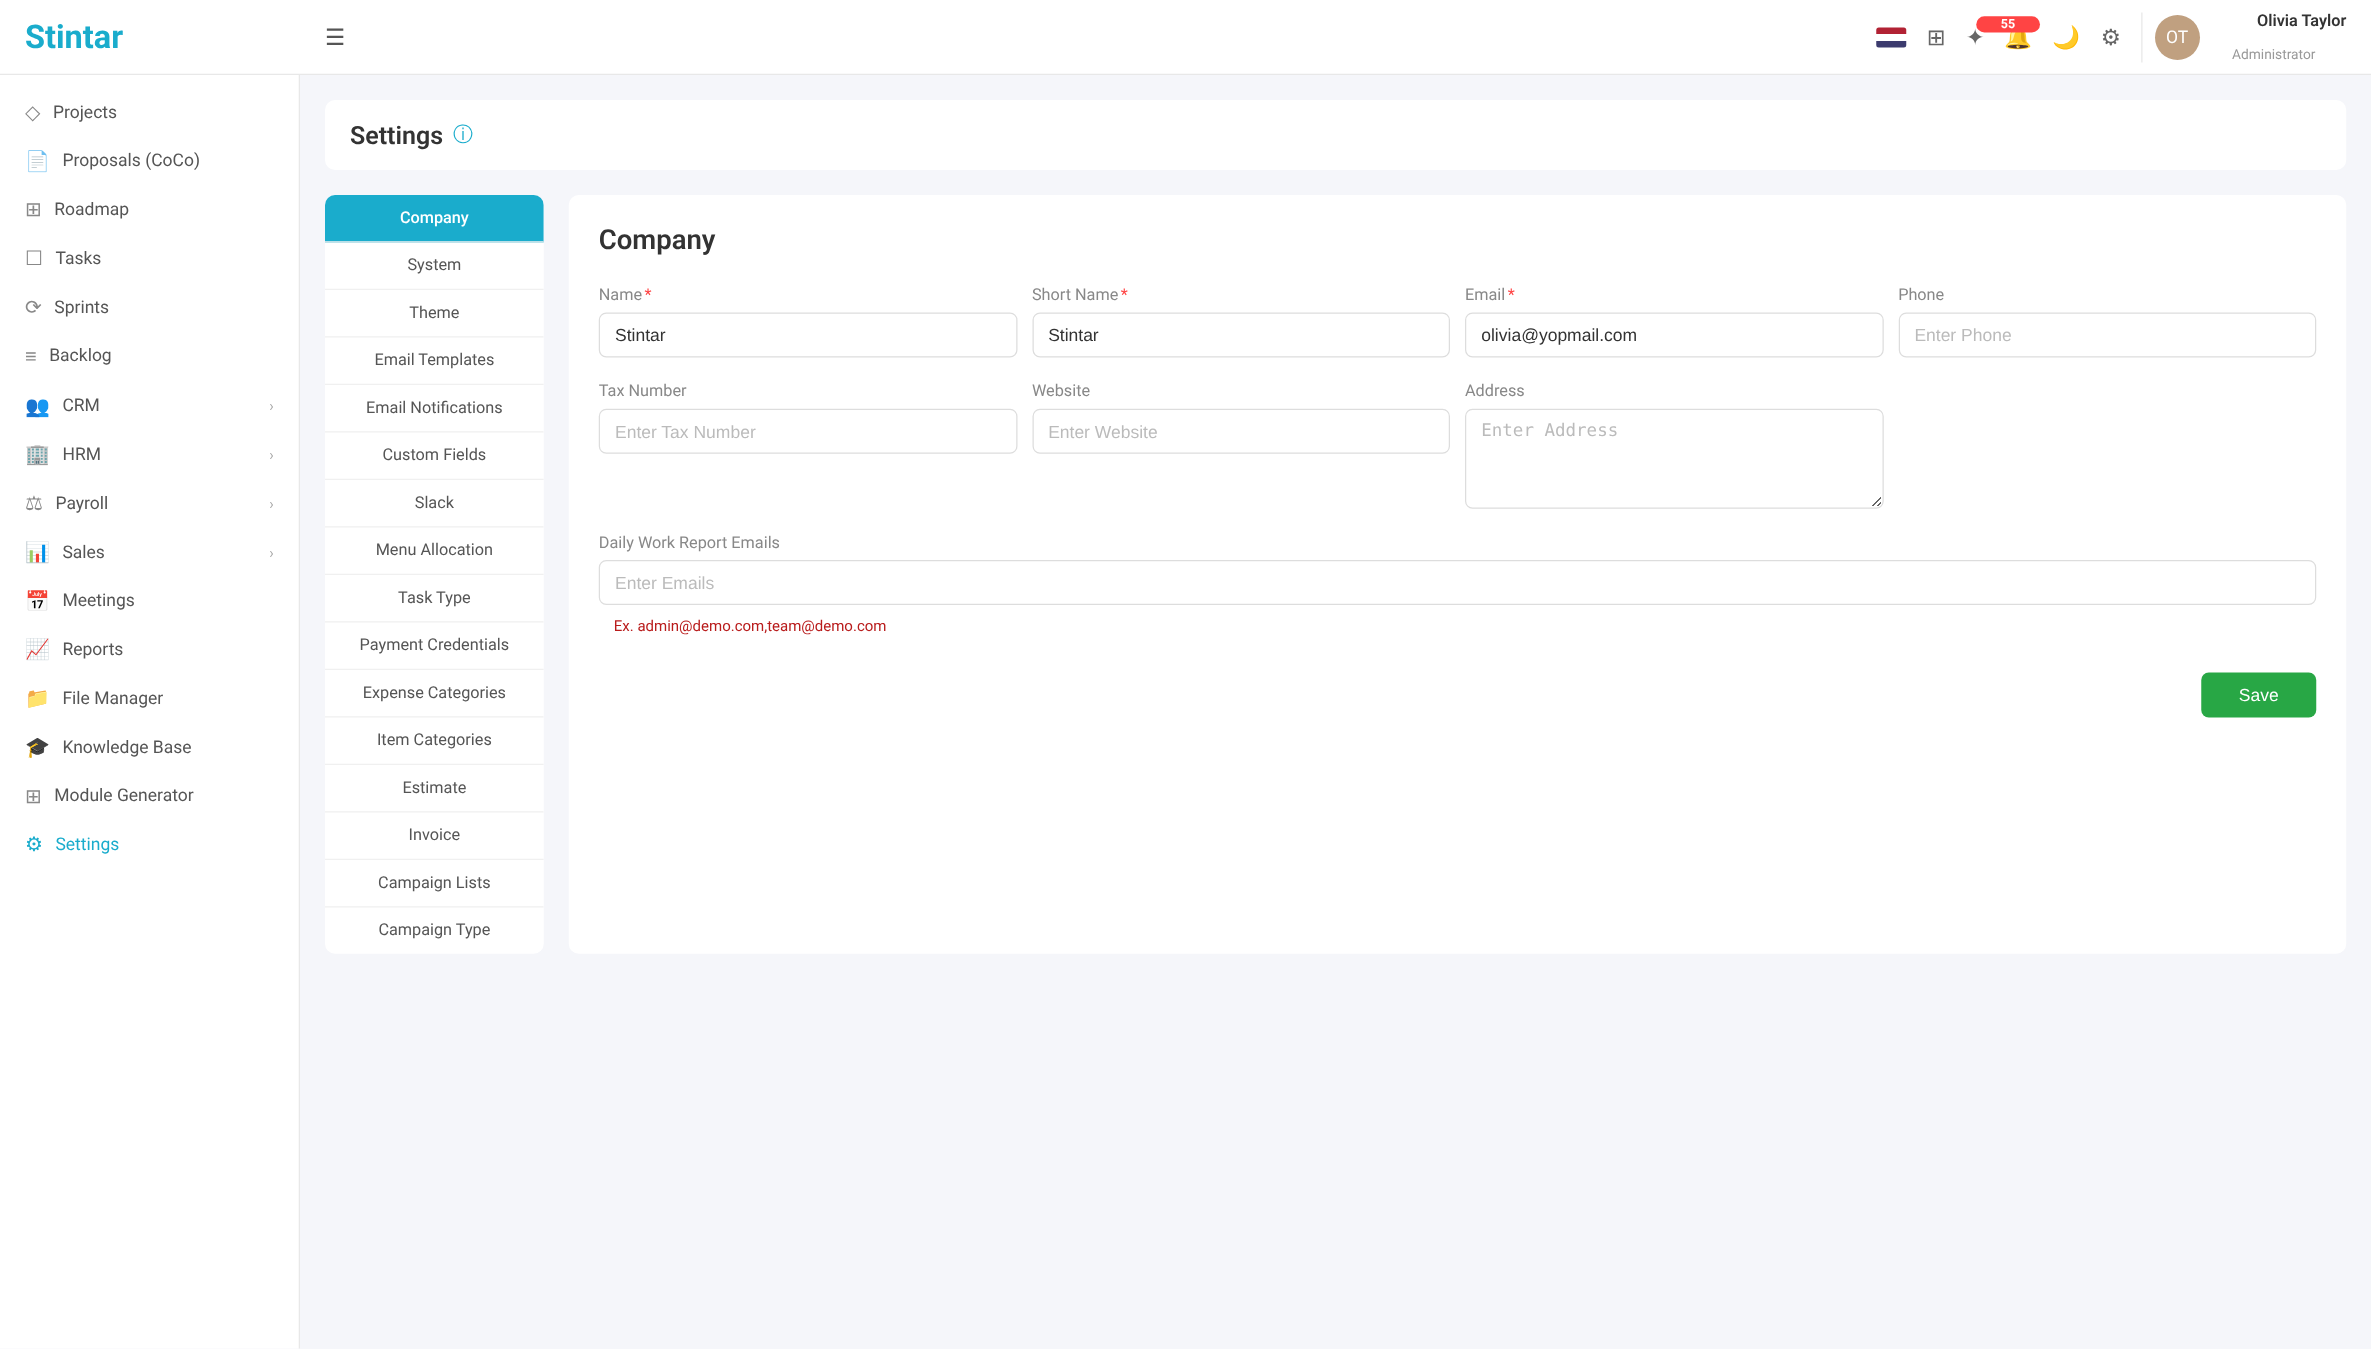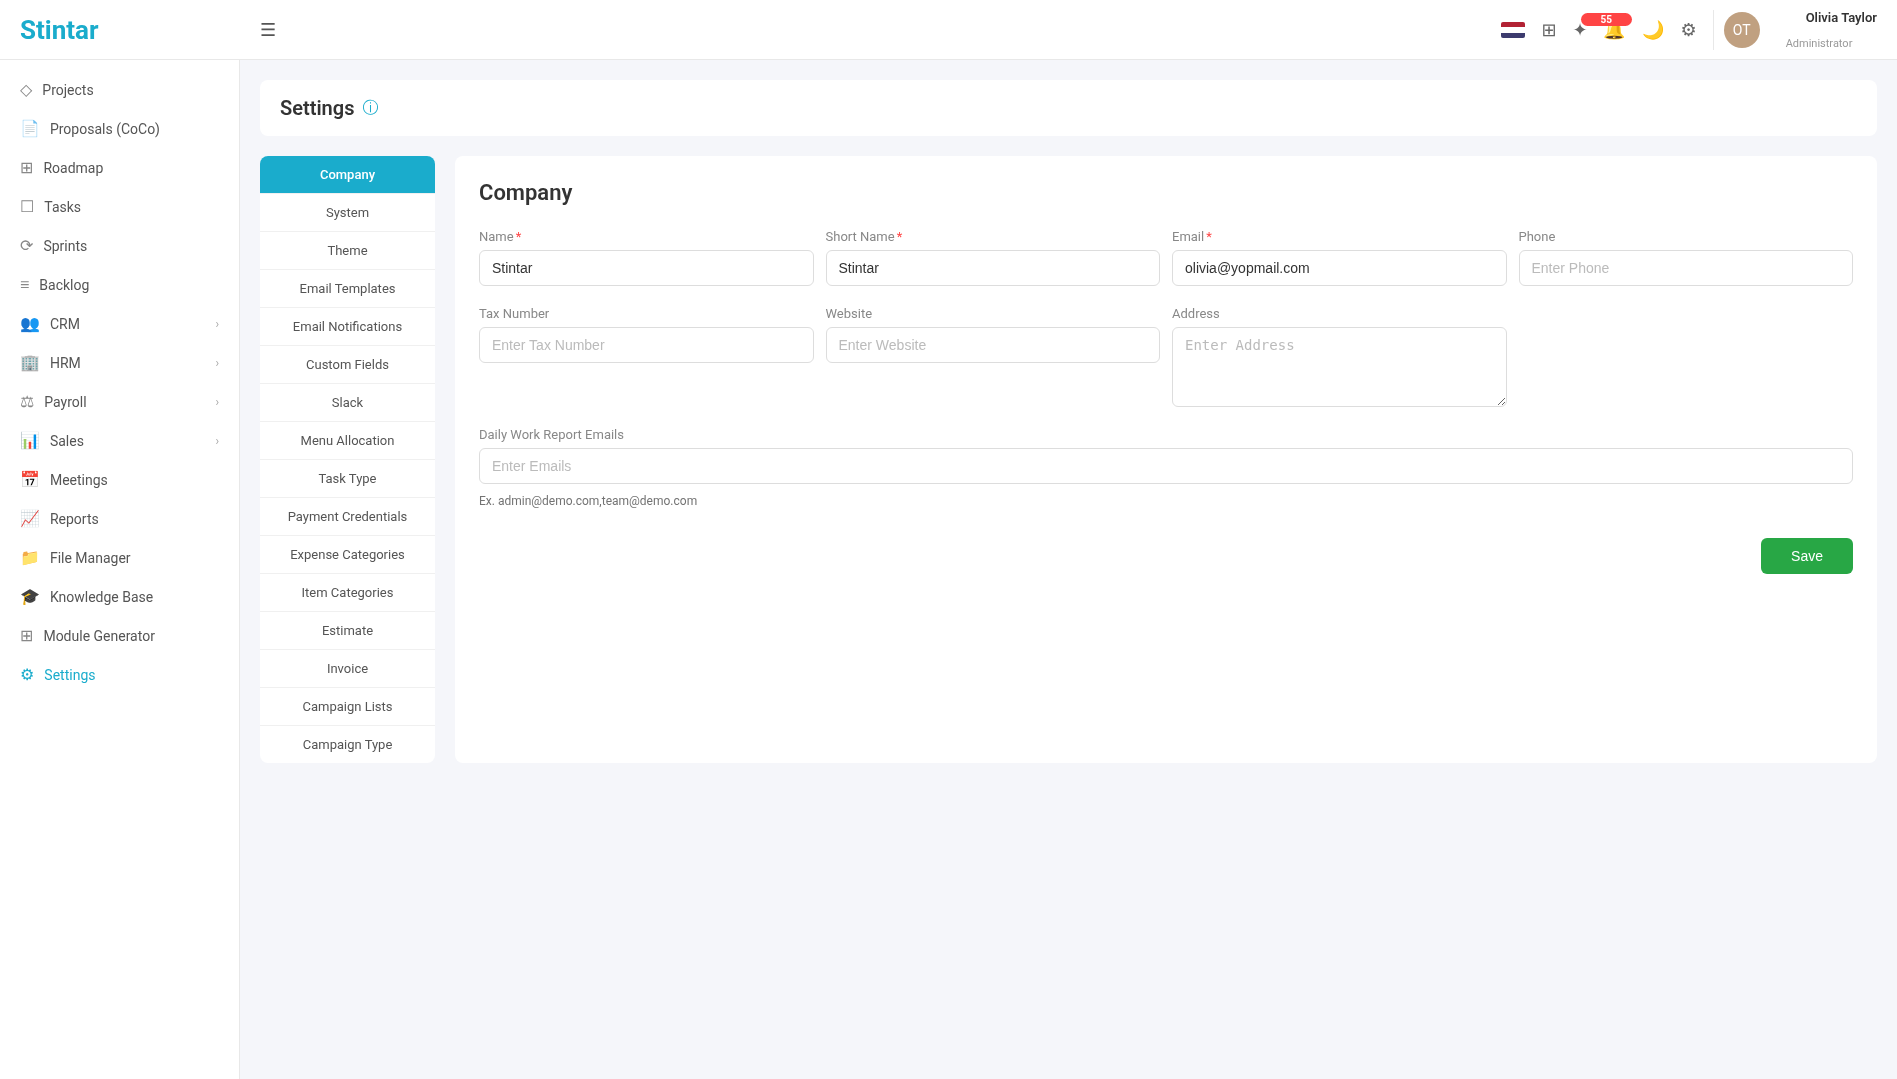--- a/index.html
+++ b/index.html
@@ -223,22 +223,23 @@
       outline: none;
       transition: border-color 0.2s;
     }
     .form-input::placeholder { color: #bbb; }
     textarea.form-input {
       resize: vertical;
       min-height: 80px;
     }
     .form-hint {
       font-size: 12px;
-      color: #737373;
+      color: #b91c1c;
       margin-top: 4px;
+      margin-left: 12px;
     }
     .form-full {
       width: 100%;
     }
 
     .save-btn {
       background: #28a745;
       color: #fff;
       border: none;
       padding: 10px 30px;

